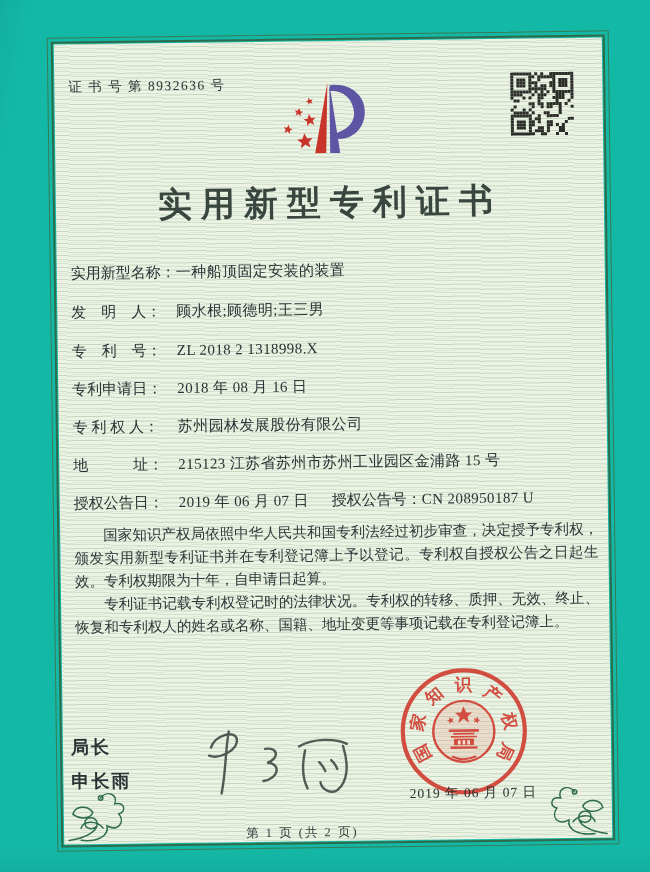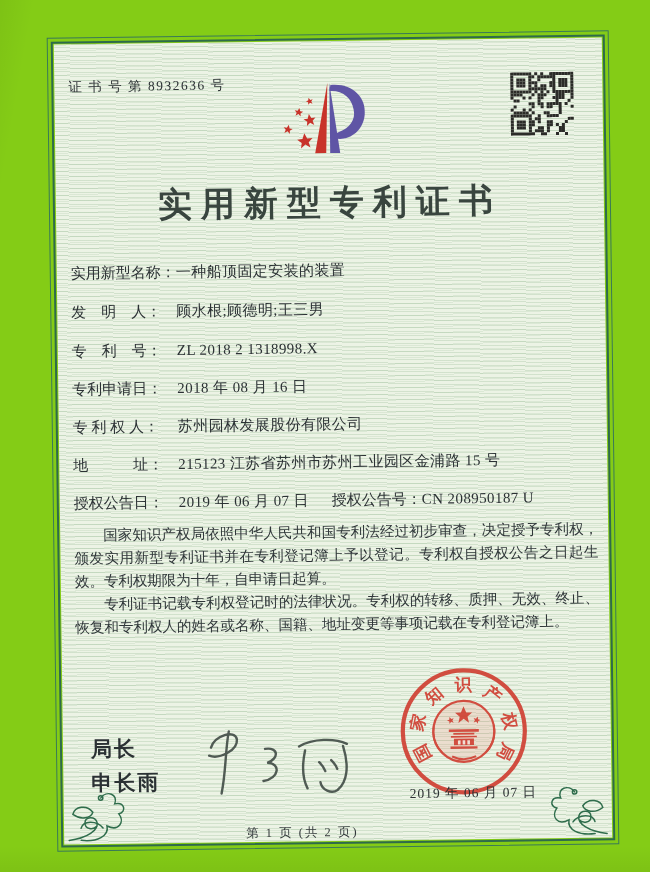--- a/index.html
+++ b/index.html
@@ -1,17 +1,17 @@
 <!DOCTYPE html>
 <html><head>
 <meta charset="utf-8">
 <style>
   * { margin:0; padding:0; box-sizing:border-box; }
   body { font-family: "Liberation Serif", "DejaVu Serif", serif; background:#ffffff; }
-  .photo { position:relative; width:650px; height:872px; background:#84cc16; overflow:hidden;text-decoration:underline; }
+  .photo { position:relative; width:650px; height:872px; background:#14b8a6; overflow:hidden;text-decoration:underline; }
   .photo::before { content:""; position:absolute; inset:0; z-index:0; pointer-events:none;
     background: linear-gradient(100deg, rgba(0,0,0,.05), rgba(0,0,0,0) 34px),
                 linear-gradient(0deg, rgba(0,0,0,.05), rgba(0,0,0,0) 26px); }
 
   .frame { position:absolute; left:52px; top:34px; width:562px; height:814px;
     border:1px solid #3a7a57; transform:rotate(-0.75deg); transform-origin:50% 50%; z-index:1; }
   .frame-inner { position:absolute; inset:3px; border:2px solid #2e6b4b; }
   .frame-bg { position:absolute; inset:6px; background-color:#ecf3e5;
     background-image:
       repeating-linear-gradient(2deg, rgba(104,156,104,.20) 0 1px, rgba(0,0,0,0) 1px 4px),
@@ -24,21 +24,21 @@
   .qm { background:#2b2b28; }
   .title { left:0; top:145px; width:100%; text-align:center; font-size:34px; font-weight:600;
     letter-spacing:9px; color:#39453f; }
   .row { left:20px; top:0; width:530px; font-size:15px; color:#2b3134; white-space:nowrap; }
   .lbl { display:inline-block; width:105px; white-space:pre; color:#2b3134; }
   .val { letter-spacing:.4px; }
   .pair2 { position:absolute; left:258px; top:0; }
   .paras { left:20px; top:486px; width:524px; font-size:14.5px; line-height:23px;
     color:#2f3639; text-align:justify; }
   .paras p { text-indent:2em; }
-  .director { left:34px; font-size:21px; font-weight:600; color:#2b3134; letter-spacing:2px; }
+  .director { left:14px; font-size:18px; font-weight:600; color:#2b3134; letter-spacing:2px; }
   .sig { left:138px; top:681px; }
   .seal { left:332px; top:623px; }
   .seal-date { left:352px; top:751px; font-size:13.5px; letter-spacing:1px; color:#2c3033; z-index:3; }
   .footer-page { left:188px; top:789px; font-size:12.5px; letter-spacing:2px; color:#33393b; }
   .orn { bottom:6px; width:62px; height:62px; }
   .orn-left { left:7px; transform:scaleX(-1); }
   .orn-right { right:7px; }
 </style>
 </head>
 <body>

